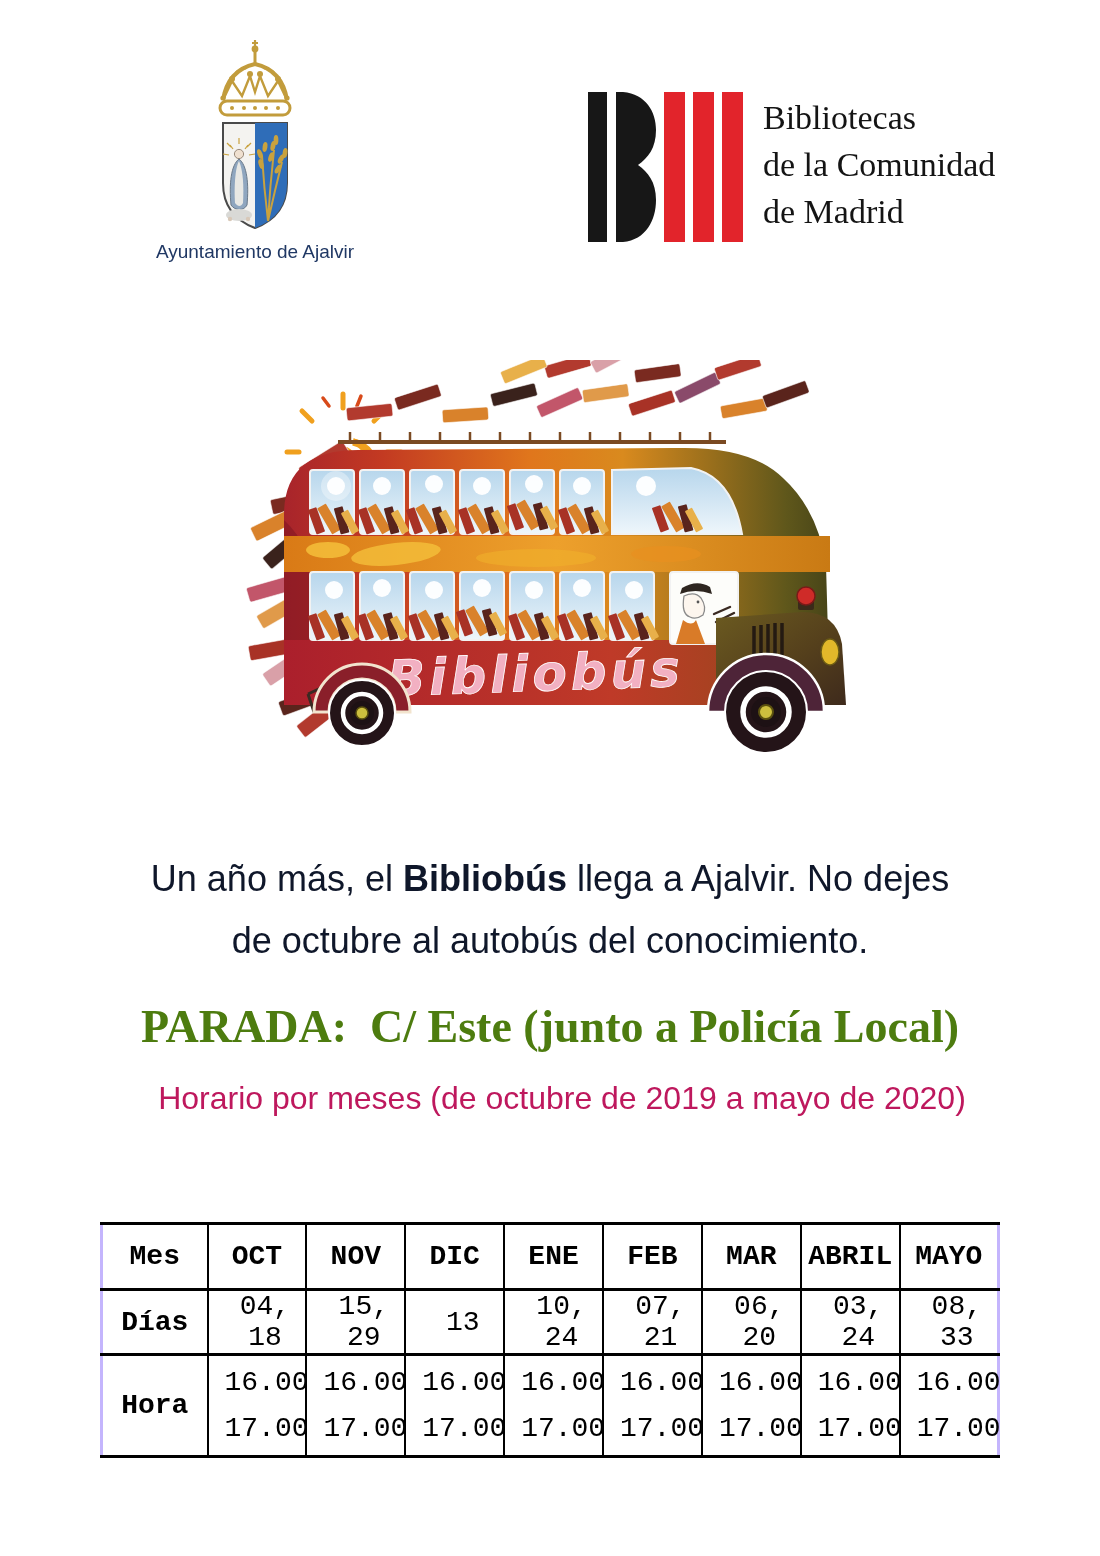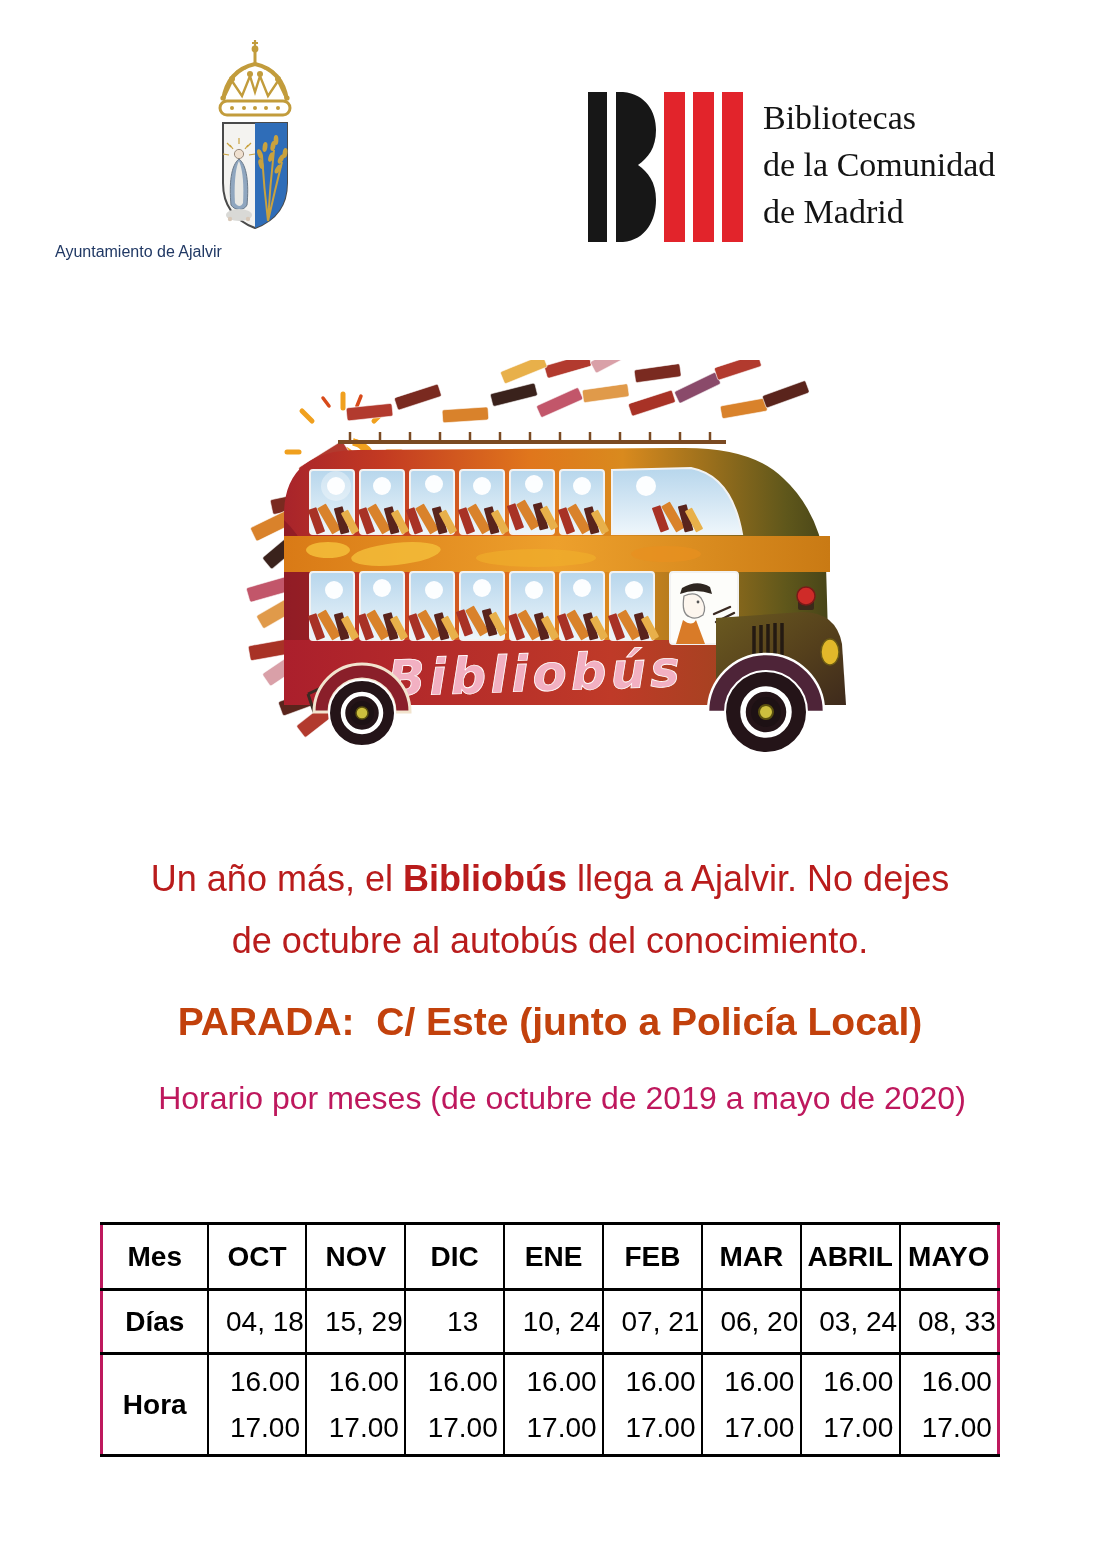--- a/index.html
+++ b/index.html
@@ -2,48 +2,48 @@
 <html><head>
 <meta charset="utf-8">
 <style>
   html,body{margin:0;padding:0;background:#ffffff;}
   .page{position:relative;width:1100px;height:1556px;margin:0 auto;background:#ffffff;
         font-family:"Liberation Sans",sans-serif;overflow:hidden;color:#111;}
   .abs{position:absolute;}
 
   
   .crest{left:190px;top:38px;}
-  .ayto-text{left:55px;top:238px;width:400px;text-align:left;
-             font-size:16px;line-height:27px;color:#203864;}
+  .ayto-text{left:55px;top:238px;width:400px;text-align:center;
+             font-size:19px;line-height:27px;color:#203864;}
 
   
   .bcm-mark{left:588px;top:92px;}
   .bcm-text{left:763px;top:94px;width:330px;
             font-family:"Liberation Serif",serif;
             font-size:34px;line-height:47px;color:#141414;letter-spacing:0px;}
 
   
   .bus{left:246px;top:360px;}
 
   
   .intro{top:812px;left:0;width:1100px;text-align:center;
-         font-size:36px;line-height:62px;color:#b91c1c;}
+         font-size:36px;line-height:62px;color:#0f172a;}
   .intro b{font-weight:bold;}
 
   
   .parada{top:1000px;left:0;width:1100px;text-align:center;
-          font-size:39px;font-weight:bold;color:#c2410c;white-space:pre-wrap;margin:0;}
+          font-size:46px;font-weight:bold;color:#4d7c0f;white-space:pre-wrap;margin:0;font-family:Liberation Serif, serif;}
   .horario{top:1080px;left:12px;width:1100px;text-align:center;
            font-size:32px;color:#be185d;margin:0;}
 
   
   table.schedule{position:absolute;left:100px;top:1222px;width:900px;
                  border-collapse:collapse;table-layout:fixed;text-align:center;
                  font-size:28px;color:#000;background:#fff;}
-  table.schedule{border:3px solid #be185d;}
+  table.schedule{border:3px solid #c4b5fd;font-family:Liberation Mono, monospace;}
   .schedule th,.schedule td{border:2px solid #000;border-top-width:3px;border-bottom-width:3px;
                             padding:0;vertical-align:middle;}
   .schedule th{font-weight:bold;}
   .schedule td{font-weight:normal;padding-left:16px;}
   .r-mes{height:66px;} .r-dias{height:64px;} .r-hora{height:102px;}
   .hora-line{line-height:46px;}
 </style>
 </head>
 <body>
 

